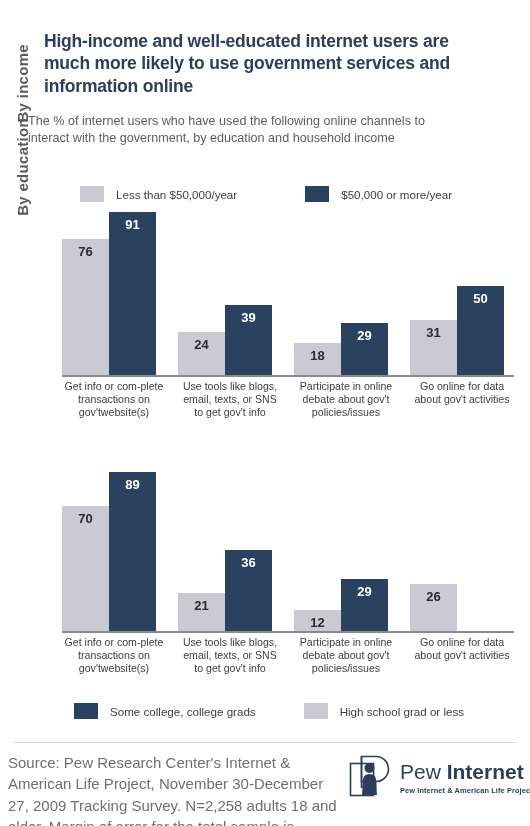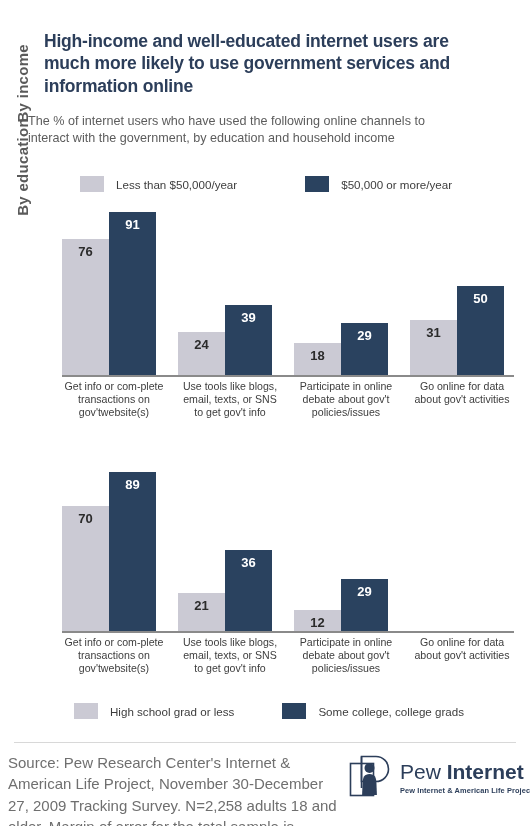--- a/index.html
+++ b/index.html
@@ -39,21 +39,21 @@
   .legend-item { display: flex; align-items: center; }
   .legend-swatch {
     width: 24px; height: 16px; display: inline-block; flex: none;
   }
   .legend-swatch.light { background: #cbcad4; }
   .legend-swatch.dark  { background: #2a425f; }
   .legend-label {
     font-size: 11.6px; color: #3d3d3d; margin-left: 12px; white-space: nowrap;
   }
 
-  #legend-income { left: 80px; top: 176px; }
+  #legend-income { left: 80px; top: 186px; }
   #legend-income .legend-item + .legend-item { margin-left: 68px; }
 
   #legend-education { left: 74px; top: 703px; }
   #legend-education .legend-item + .legend-item { margin-left: 48px; }
 
   .axis-title {
     position: absolute;
     left: 14px;
     font-size: 15px;
     font-weight: bold;
@@ -255,40 +255,43 @@
   </div>
   <div class="bar-group">
     <div class="bar light" style="height: 21.48px;">
       <span class="bar-value">12</span>
     </div>
     <div class="bar dark" style="height: 51.91px;">
       <span class="bar-value">29</span>
     </div>
   </div>
   <div class="bar-group">
+    <div class="bar light" style="height: 46.54px;">
+      <span class="bar-value">26</span>
+    </div>
   </div>
 </div>
 
 <div class="baseline" id="baseline-education"></div>
 
 <div class="cat-labels" id="cat-labels-education">
   <div class="cat-label">Get info or com-plete transactions on gov'twebsite(s)</div>
   <div class="cat-label">Use tools like blogs, email, texts, or SNS to get gov't info</div>
   <div class="cat-label">Participate in online debate about gov't policies/issues</div>
   <div class="cat-label">Go online for data about gov't activities</div>
 </div>
 
 <div class="legend" id="legend-education">
   <div class="legend-item">
+    <span class="legend-swatch dark"></span>
+    <span class="legend-label">Some college, college grads</span>
+  </div>
+  <div class="legend-item">
     <span class="legend-swatch light"></span>
     <span class="legend-label">High school grad or less</span>
-  </div>
-  <div class="legend-item">
-    <span class="legend-swatch dark"></span>
-    <span class="legend-label">Some college, college grads</span>
   </div>
 </div>
 
 <div id="footer-rule"></div>
 
 <div id="source-note">Source: Pew Research Center's Internet &amp; American Life Project, November 30-December 27, 2009 Tracking Survey. N=2,258 adults 18 and older. Margin of error for the total sample is +/-2%. For smaller subgroups, the margin of error may be larger. Please see the Methodology section for details.</div>
 
 <div id="pew-logo">
   <span>
     <svg width="44" height="42" viewBox="0 0 44 42" xmlns="http://www.w3.org/2000/svg">

